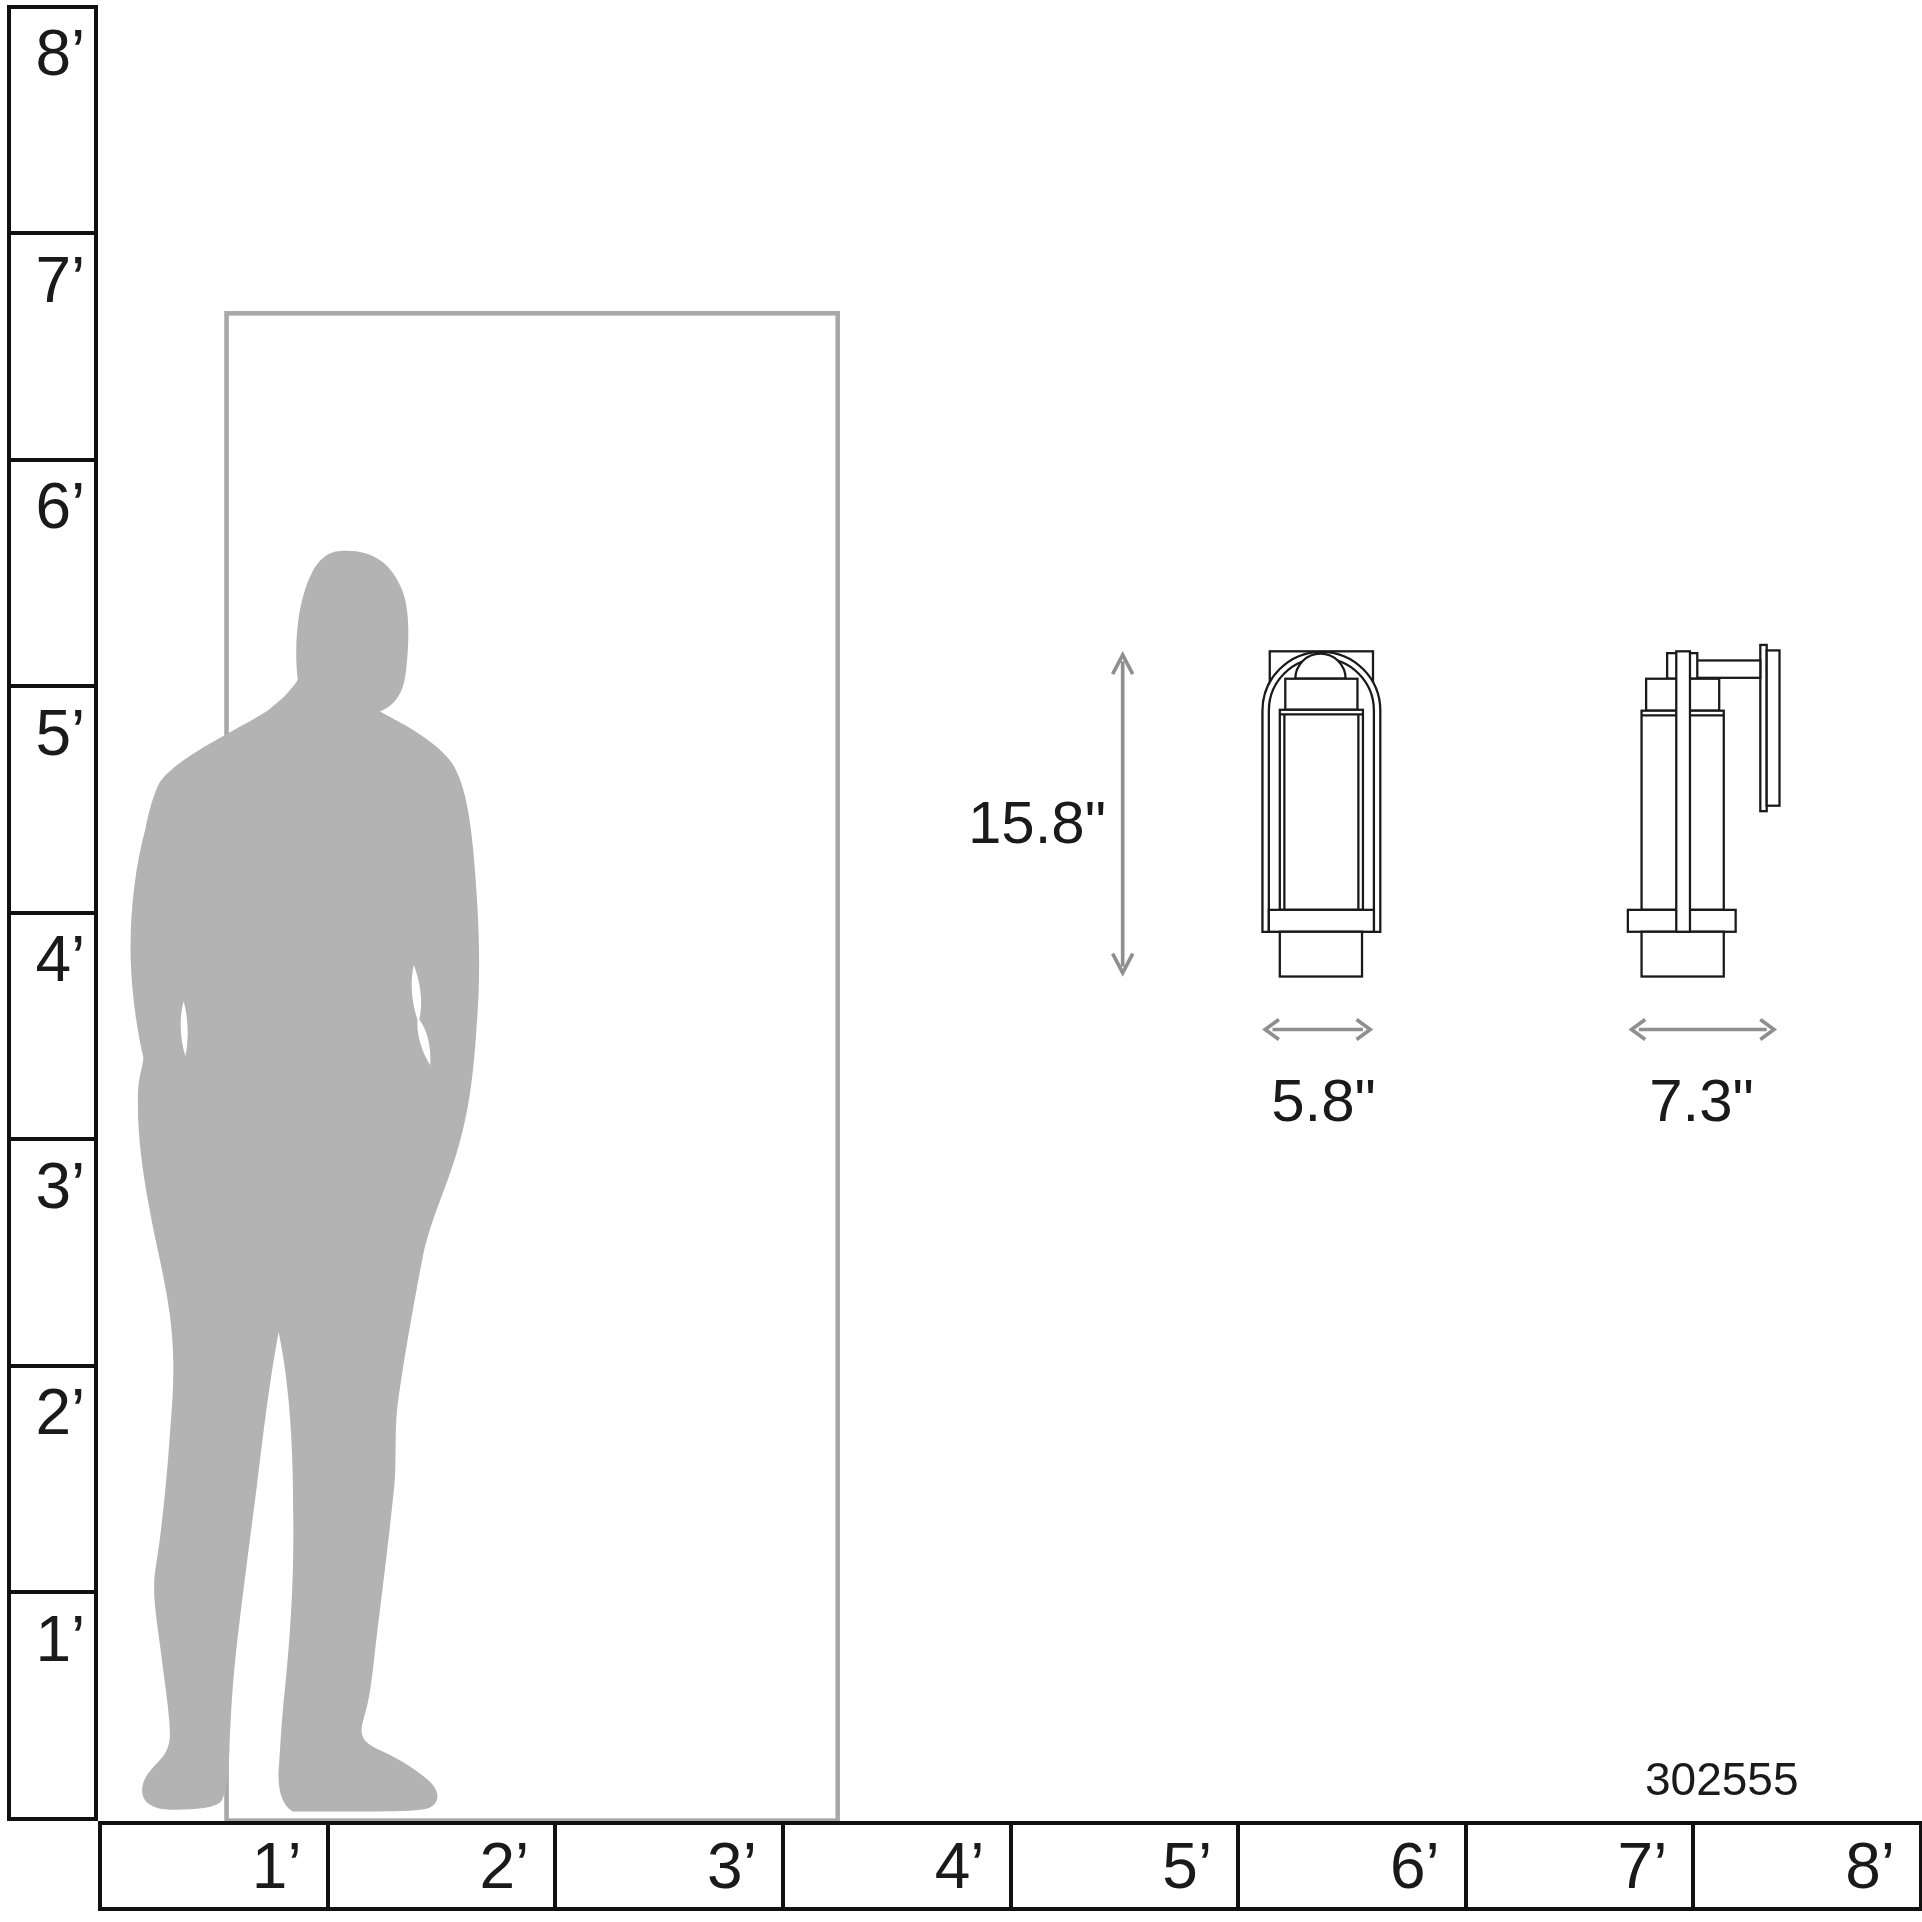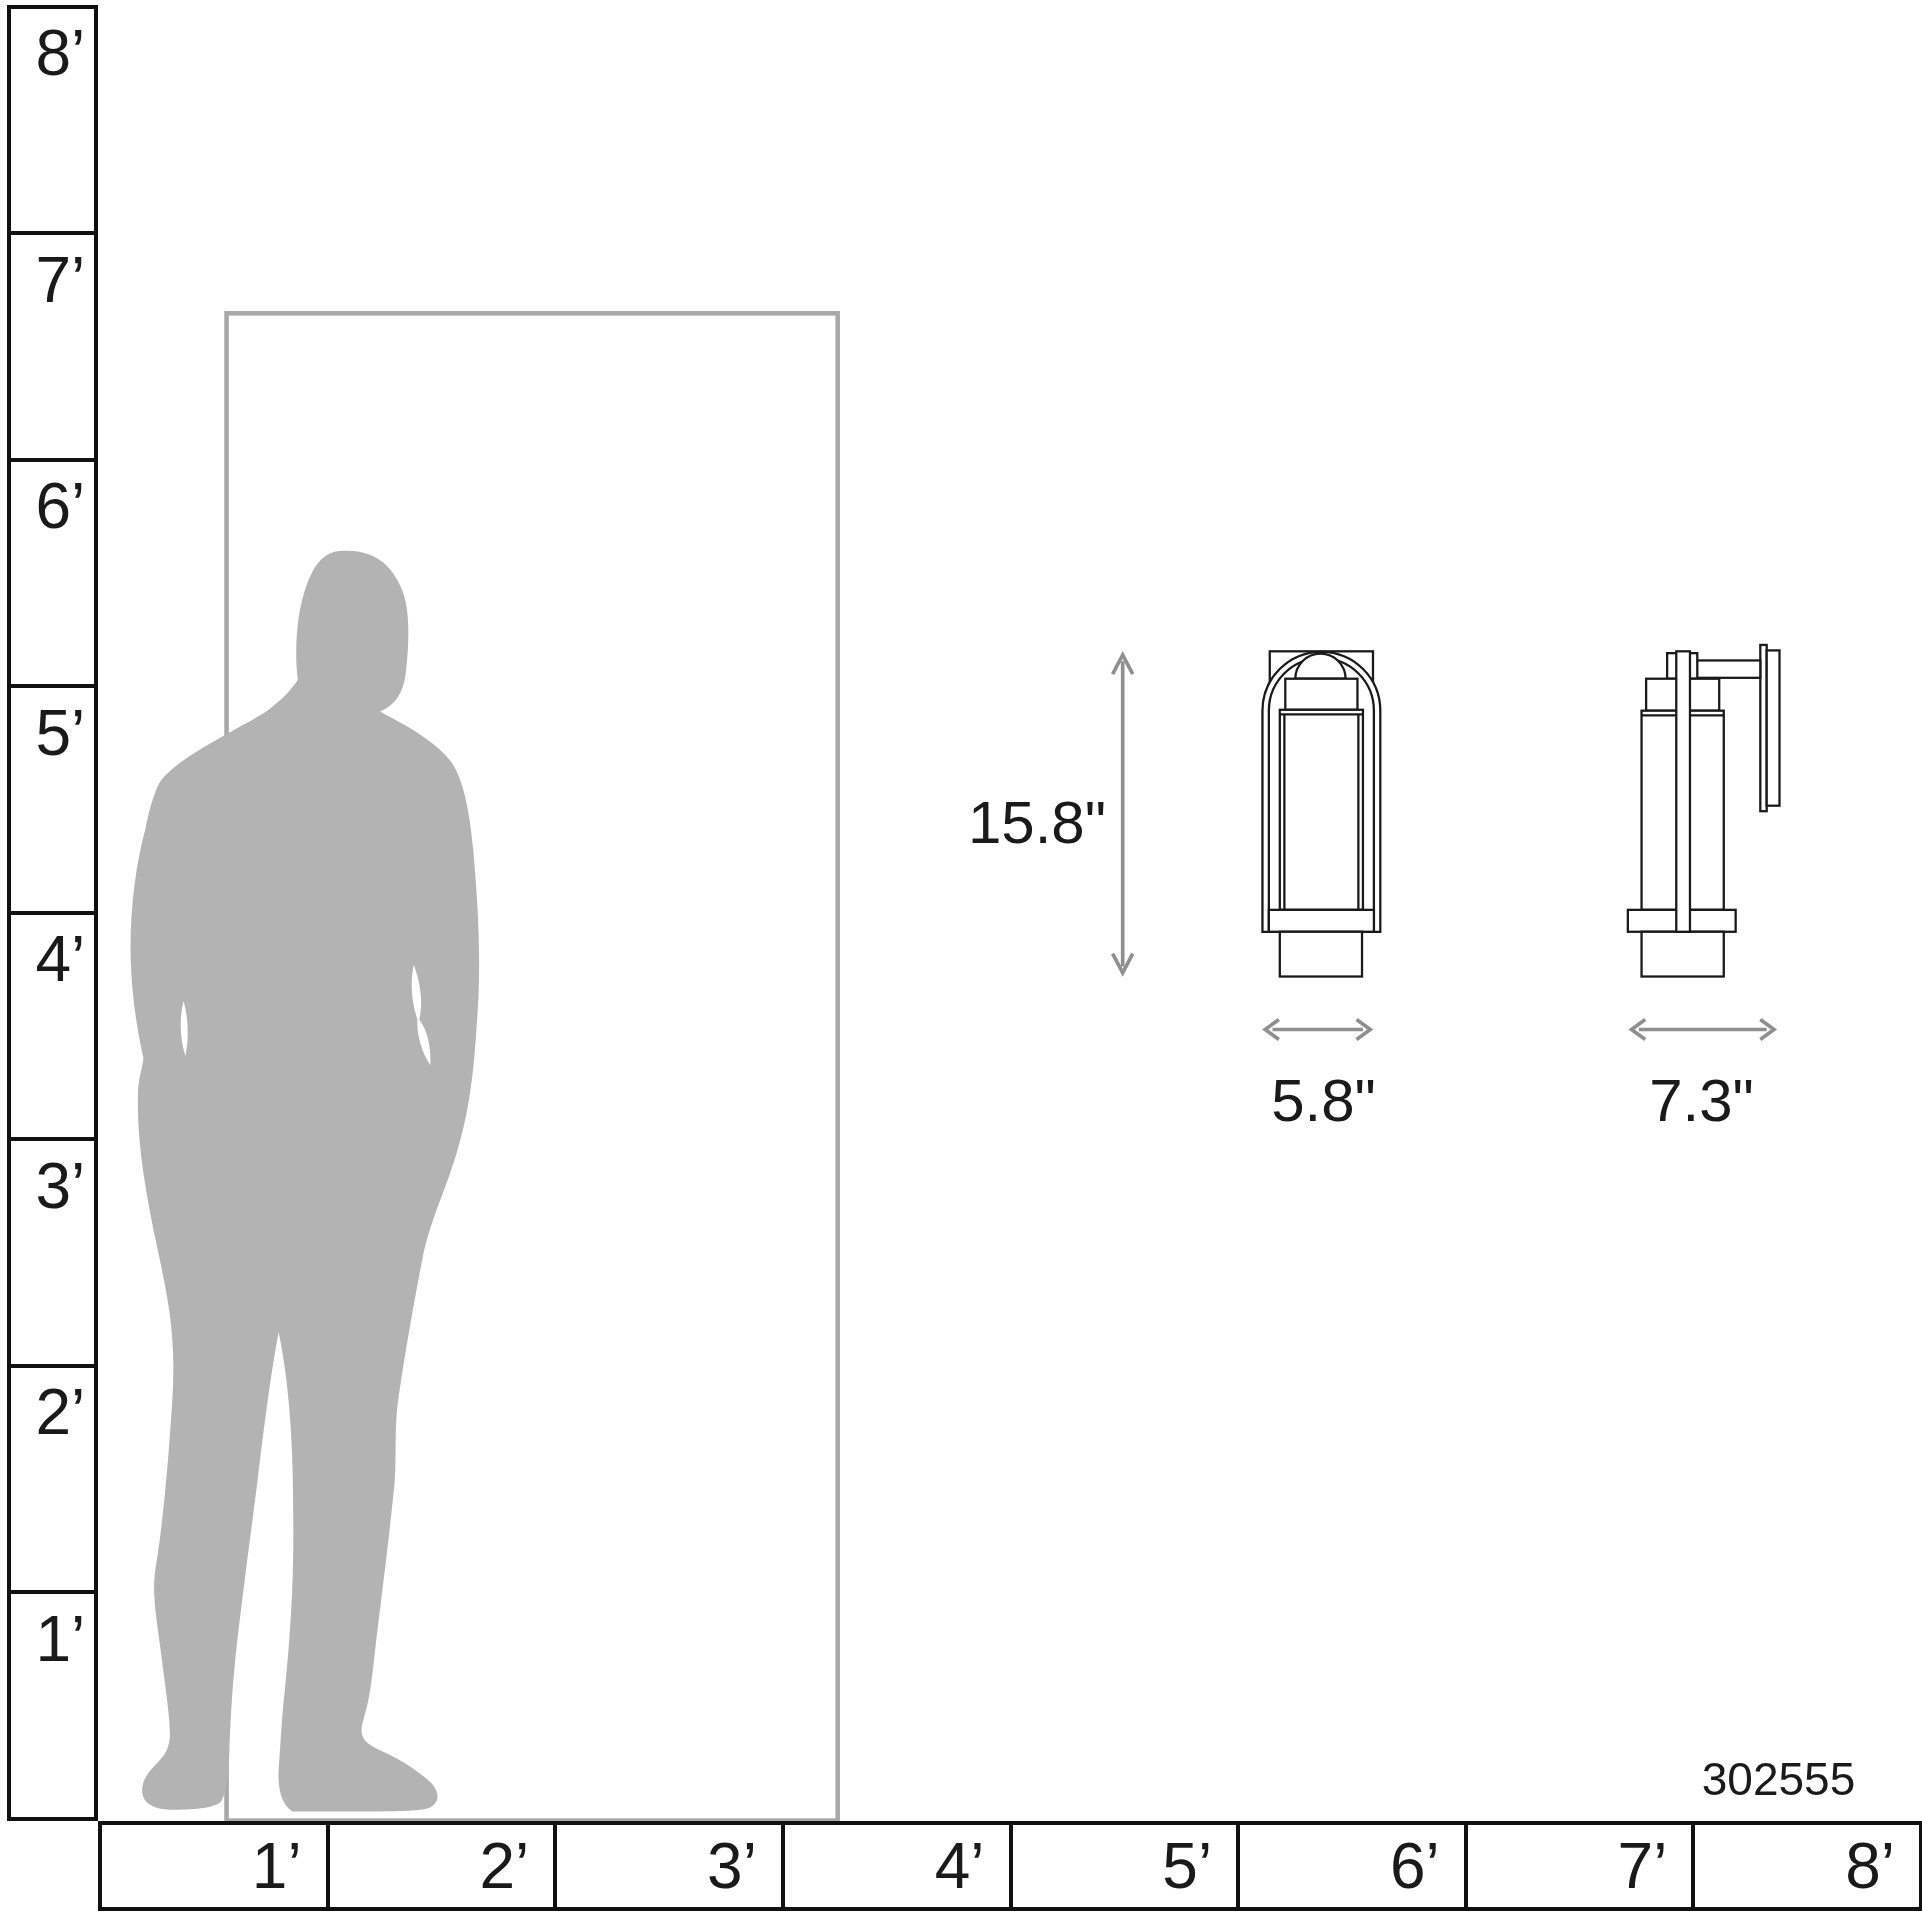--- a/index.html
+++ b/index.html
@@ -35,21 +35,21 @@
   }
   .hcell:last-child { border-right:none; }
 
   
   .dim-label { position:absolute; font-size:60px; line-height:1; z-index:3; white-space:nowrap; }
   .dim-height { left:932px; top:793px; width:174px; text-align:right; }
   .dim-width  { left:1232px; top:1071px; width:183px; text-align:center; }
   .dim-depth  { left:1610px; top:1071px; width:183px; text-align:center; }
   .product-number {
     position:absolute; left:1645px; top:1756px; width:267px;
-    text-align:center; font-size:46px; line-height:1; z-index:3;
+    text-align:left; font-size:46px; line-height:1; z-index:3;
   }
 </style>
 </head>
 <body>
 
 <svg class="overlay" width="1922" height="1922" viewBox="0 0 2104 2104">
 
   <rect x="248" y="343" width="669" height="1650" fill="none" stroke="#a8a8a8" stroke-width="5"></rect>
 
   <g>

